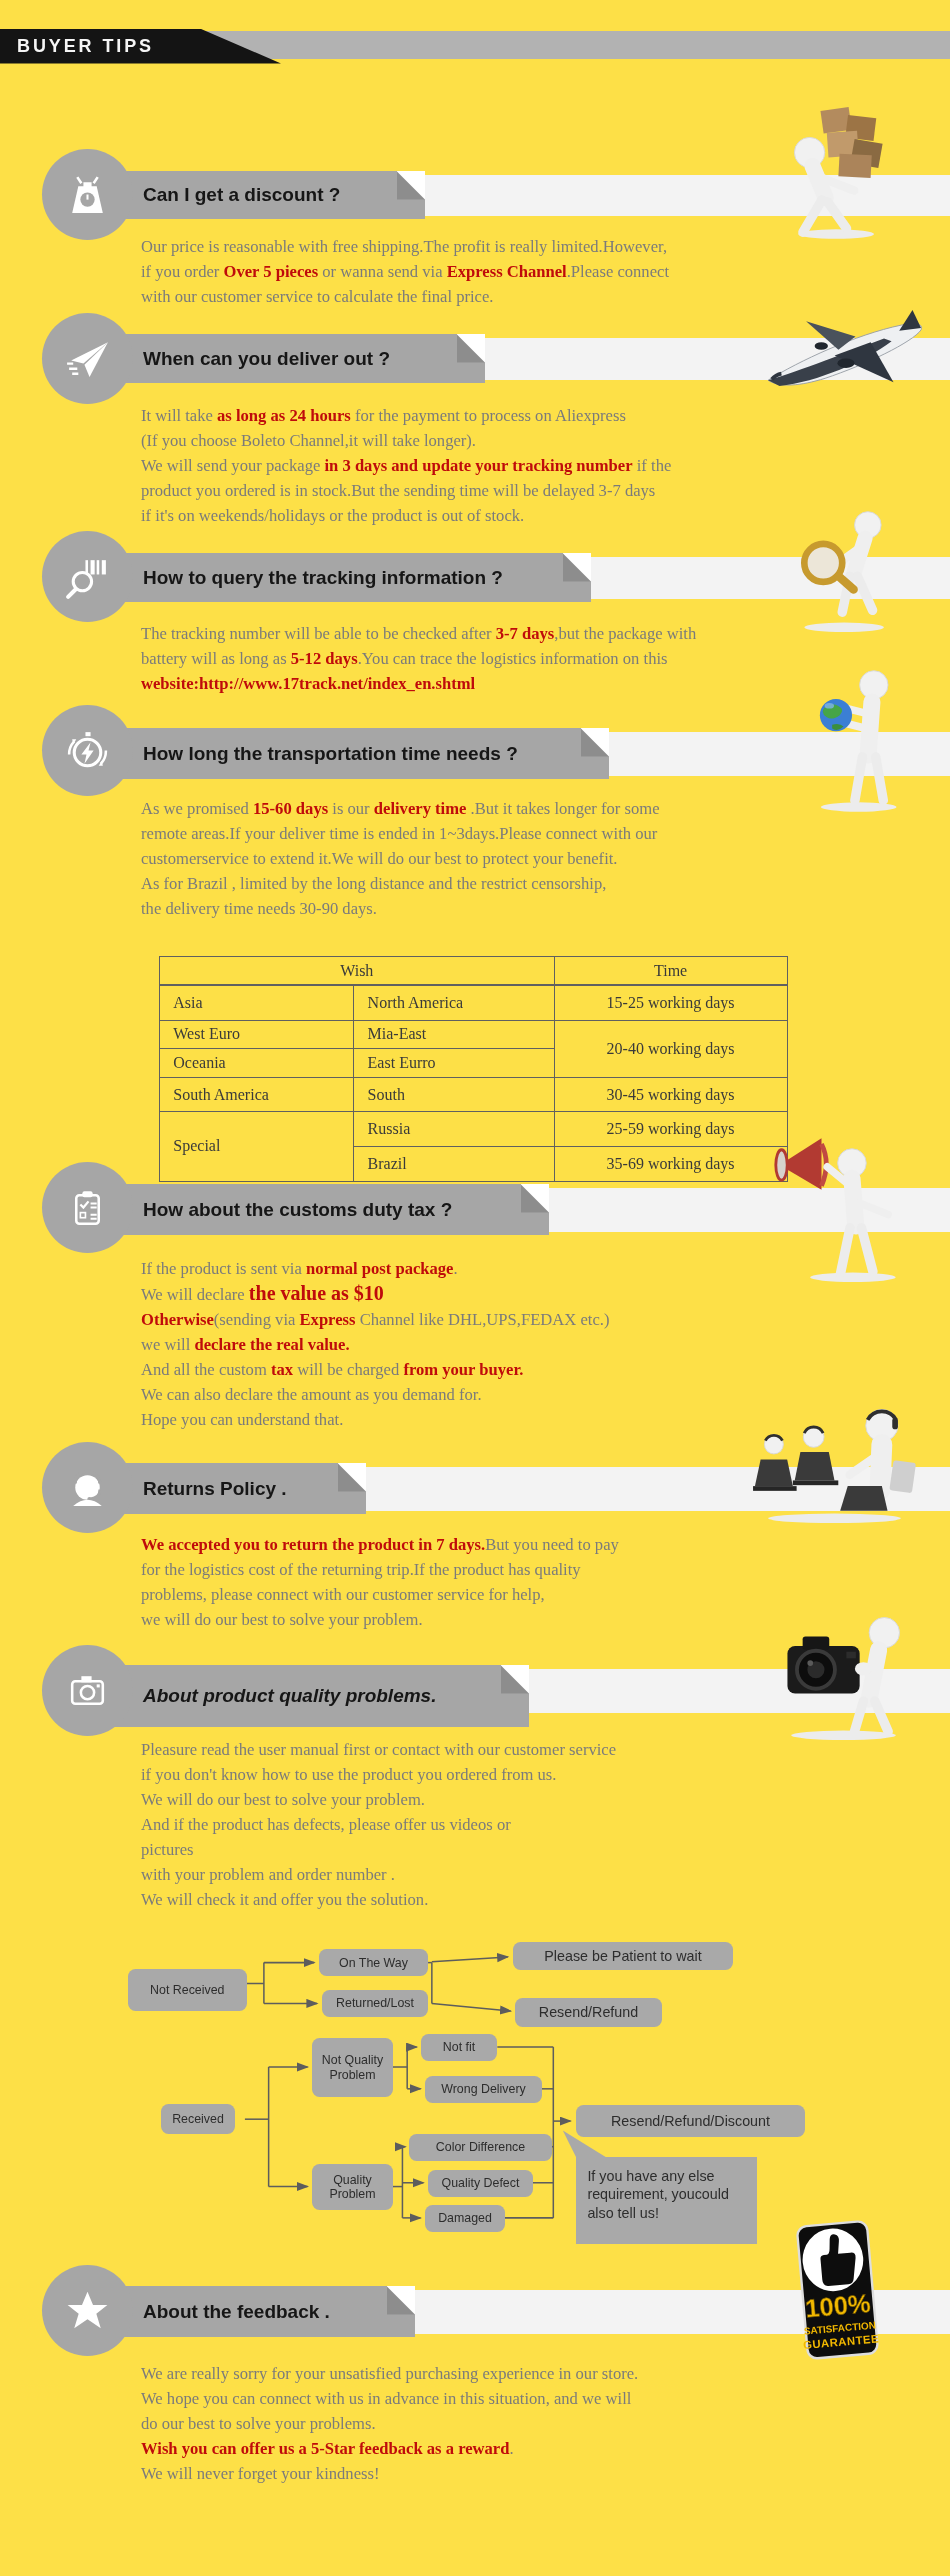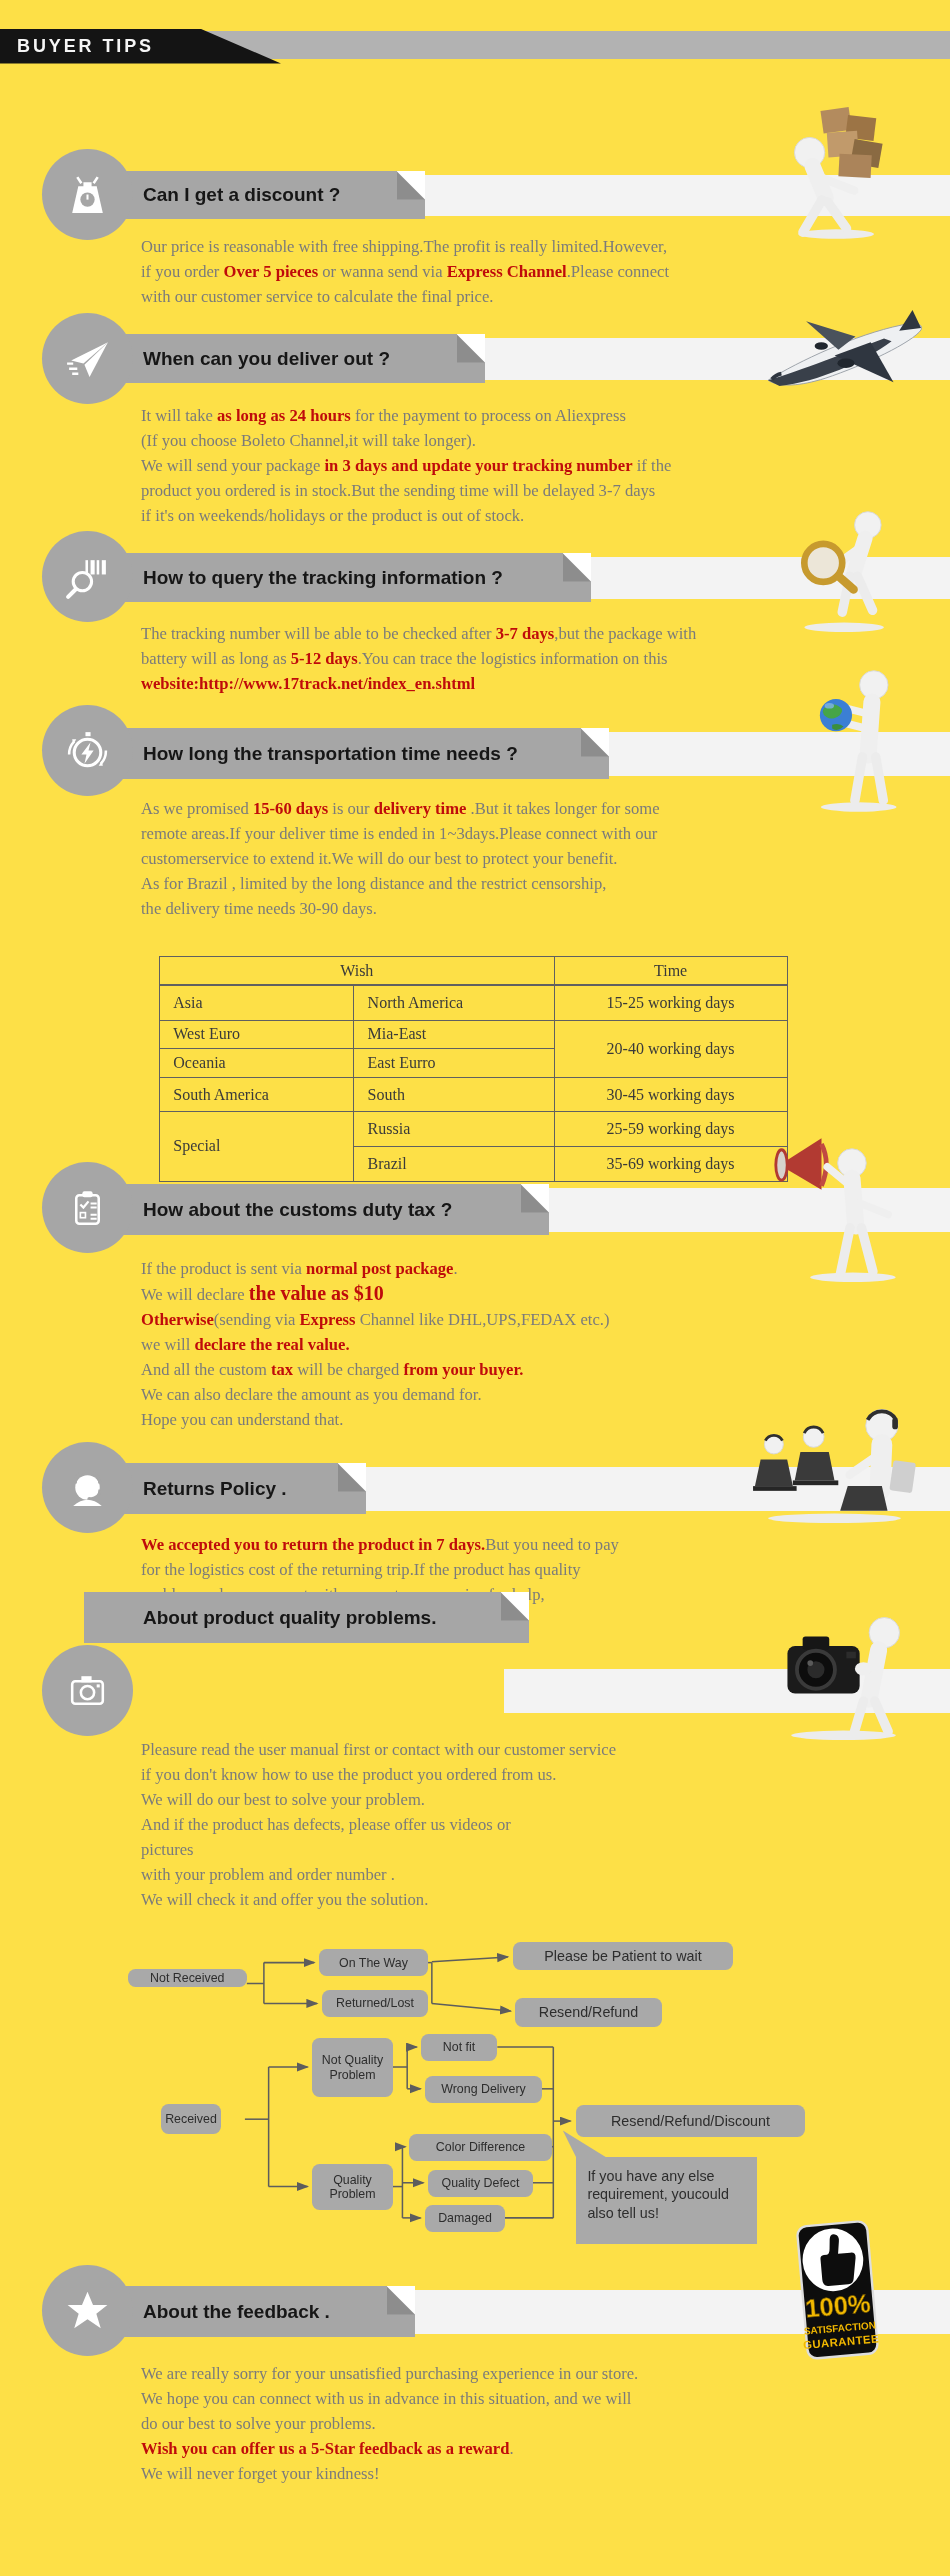--- a/index.html
+++ b/index.html
@@ -303,21 +303,21 @@
       <path d="M125 22 A17 17 0 0 1 155 22" stroke="#2f2f2f" stroke-width="4" fill="none"></path>
       <rect x="151" y="20" width="6" height="12" rx="3" fill="#2f2f2f"></rect>
       <path d="M140 48 L138 96" stroke="#efefef" stroke-width="22" stroke-linecap="round"></path>
       <path d="M132 62 L106 80" stroke="#efefef" stroke-width="9" stroke-linecap="round"></path>
       <rect x="150" y="66" width="24" height="32" rx="3" fill="#cfcfcf" transform="rotate(8 162 82)"></rect>
       <polygon points="96,118 146,118 140,92 104,92" fill="#3a3a3a"></polygon>
     </g>
   </svg>
 
   <div class="strip" style="left:504px;top:1669px;height:44px;"></div>
-  <div class="bar" style="top:1592px;width:445px;height:51px;">
+  <div class="bar" style="top:1665px;width:445px;height:62px;font-style:italic;">
     <h2 class="title">About product quality problems.</h2>
     <span class="fold-d"></span>
     <span class="fold-w"></span>
   </div>
   <div class="circle" style="left:42px;top:1645px;">
     <svg width="49" height="49" viewBox="0 0 48 48">
       <rect x="9" y="15" width="30" height="22" rx="3" stroke="#fff" stroke-width="2.5" fill="none"></rect>
       <rect x="18" y="10" width="10" height="6" fill="#fff"></rect>
       <circle cx="24" cy="26" r="6.5" stroke="#fff" stroke-width="2.5" fill="none"></circle>
       <rect x="33" y="18" width="3" height="3" fill="#fff"></rect>
@@ -379,29 +379,29 @@
         <path d="M393,116 H452"></path>
           <path d="M440,160 H452"></path>
           <path d="M450,221 H452"></path>
         <path d="M430,259 H452"></path>
           <path d="M401,296 H452"></path>
         <path d="M452,116 V296"></path>
         <path d="M452,194 H470" marker-end="url(#arr)"></path>
       </g>
       <polygon points="478,236 514,236 462,204" fill="#a9a9a9"></polygon>
     </svg>
-    <div class="fbox" style="left:3.8px;top:32px;width:119px;height:18px;">Not Received</div>
+    <div class="fbox" style="left:3.8px;top:32px;width:119px;height:42px;">Not Received</div>
     <div class="fbox" style="left:195px;top:12.4px;width:109px;height:27px;">On The Way</div>
     <div class="fbox" style="left:198px;top:53px;width:106px;height:27px;">Returned/Lost</div>
     <div class="fbox big" style="left:389px;top:4.8px;width:220px;height:28.5px;">Please be Patient to wait</div>
     <div class="fbox big" style="left:391px;top:61px;width:147px;height:28.5px;">Resend/Refund</div>
     <div class="fbox" style="left:188px;top:101px;width:81px;height:59px;">Not Quality Problem</div>
     <div class="fbox" style="left:297px;top:97px;width:76px;height:27px;">Not fit</div>
     <div class="fbox" style="left:301px;top:139px;width:117px;height:27px;">Wrong Delivery</div>
-    <div class="fbox" style="left:37px;top:167px;width:60px;height:30px;">Received</div>
+    <div class="fbox" style="left:37px;top:167px;width:74px;height:30px;">Received</div>
     <div class="fbox big" style="left:452px;top:168px;width:229px;height:32px;">Resend/Refund/Discount</div>
     <div class="fbox" style="left:285px;top:197px;width:143px;height:27px;">Color Difference</div>
     <div class="fbox" style="left:188px;top:227px;width:81px;height:46px;">Quality Problem</div>
     <div class="fbox" style="left:304px;top:233px;width:105px;height:27px;">Quality Defect</div>
     <div class="fbox" style="left:301px;top:268px;width:80px;height:27px;">Damaged</div>
     <div class="bubble" style="left:452px;top:220px;width:181px;height:87px;">If you have any else requirement, youcould also tell us!</div>
   </div>
 
   <div class="strip" style="left:390px;top:2290px;height:44px;"></div>
   <div class="bar" style="top:2286px;width:331px;height:51px;">

